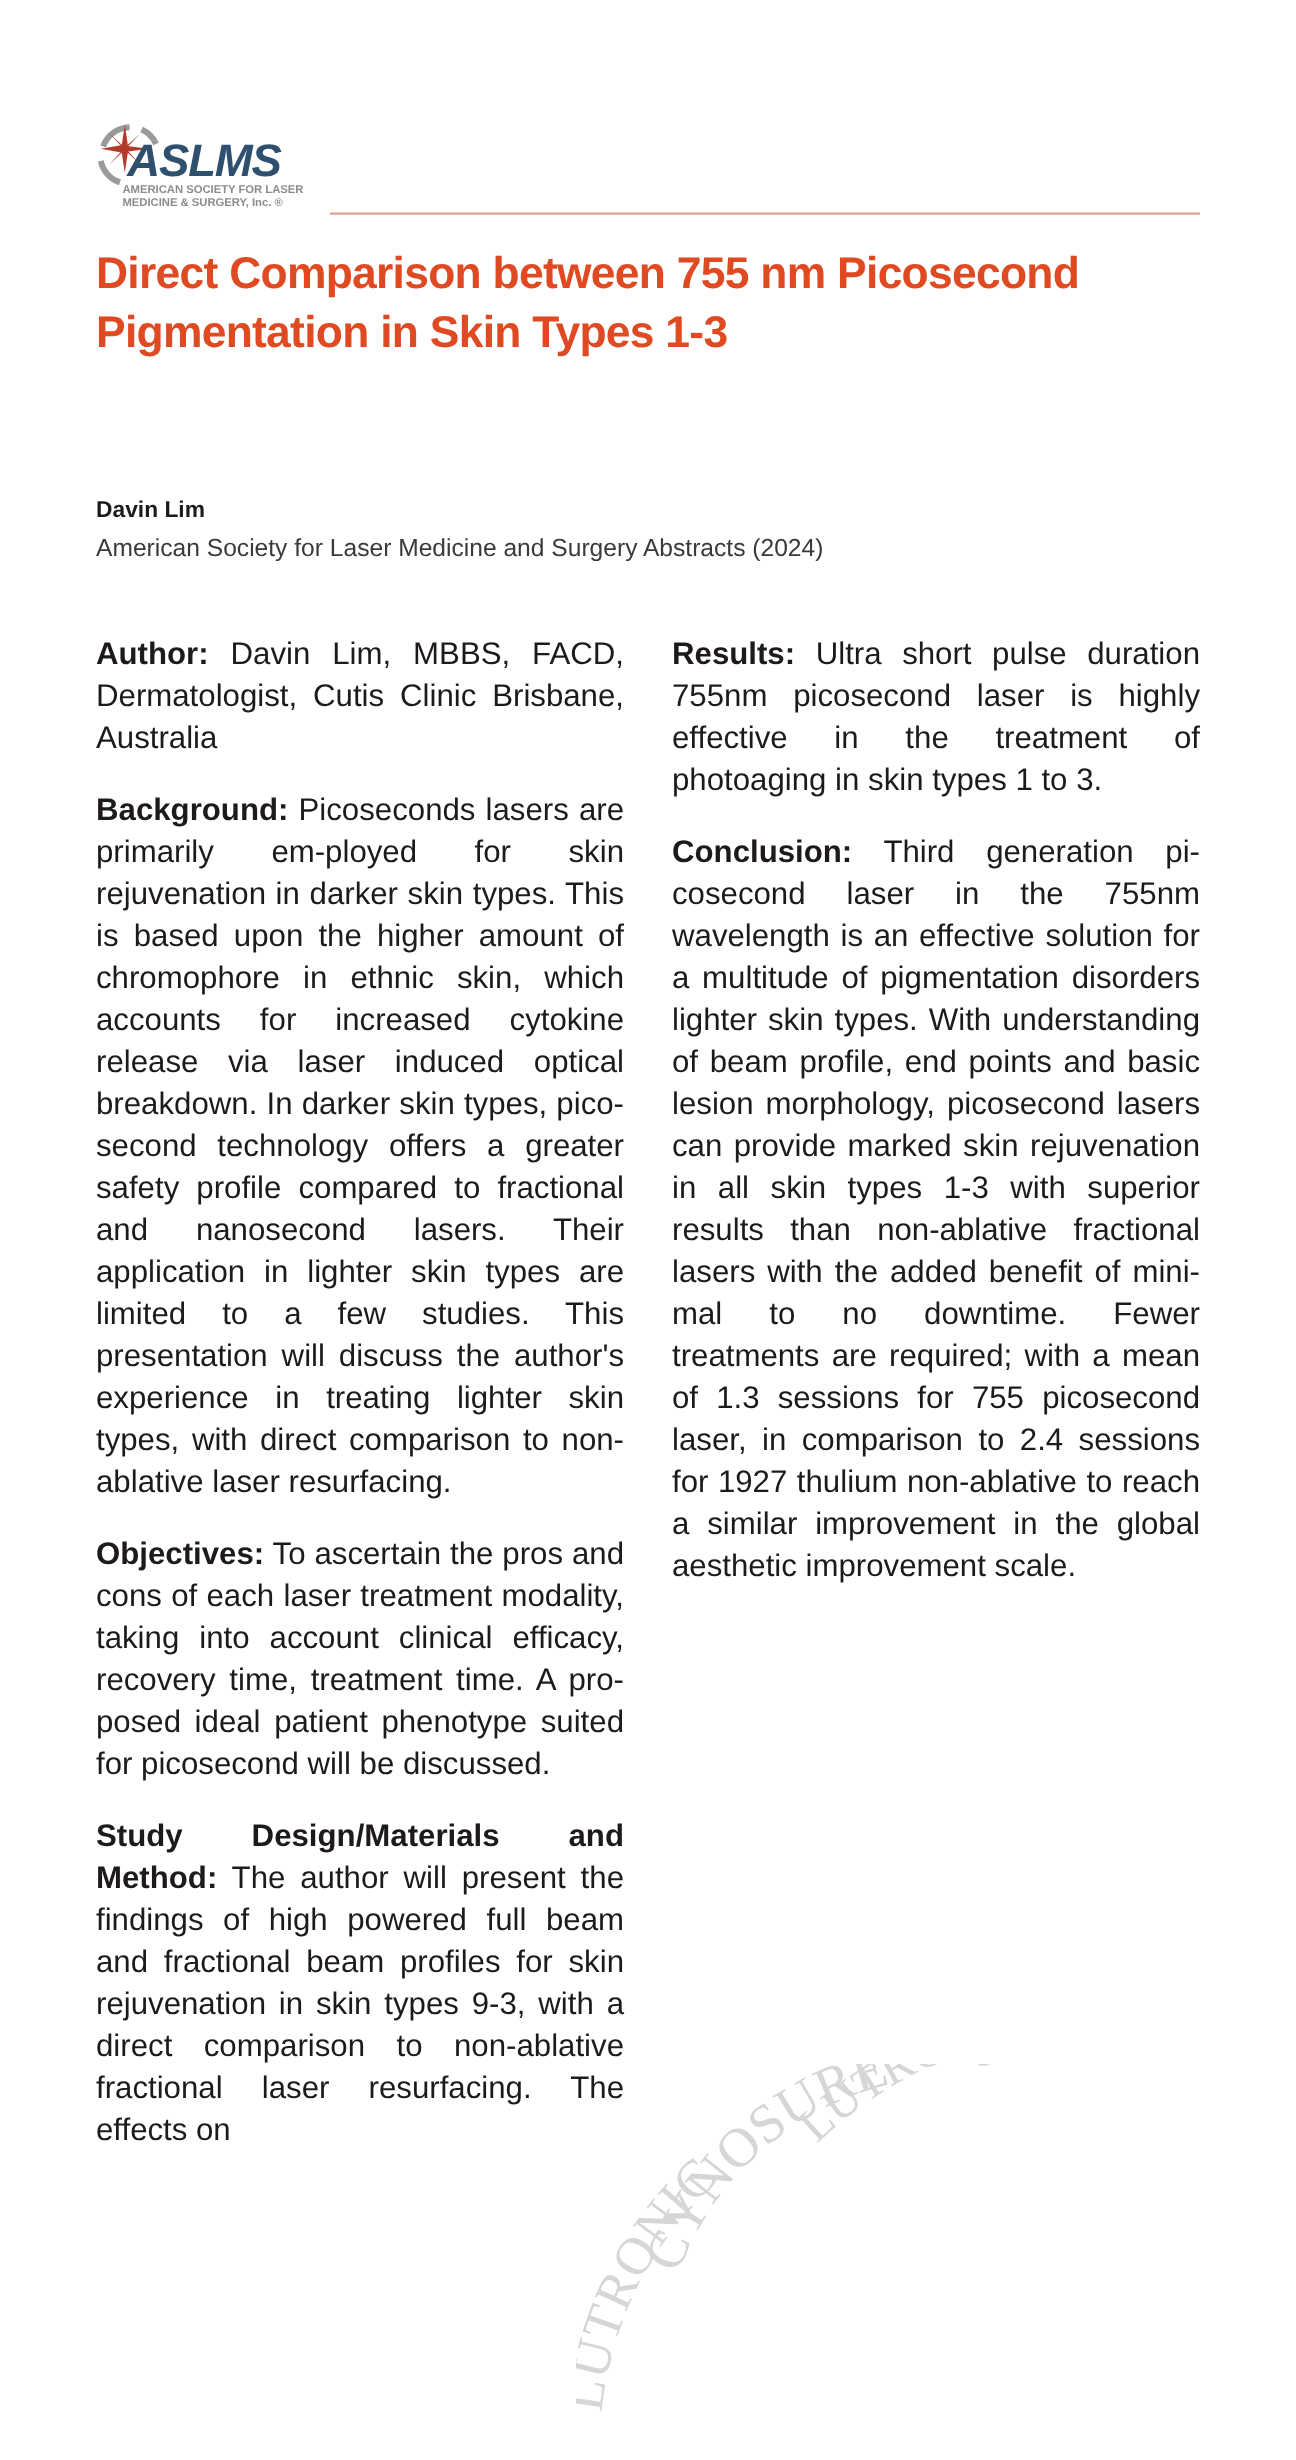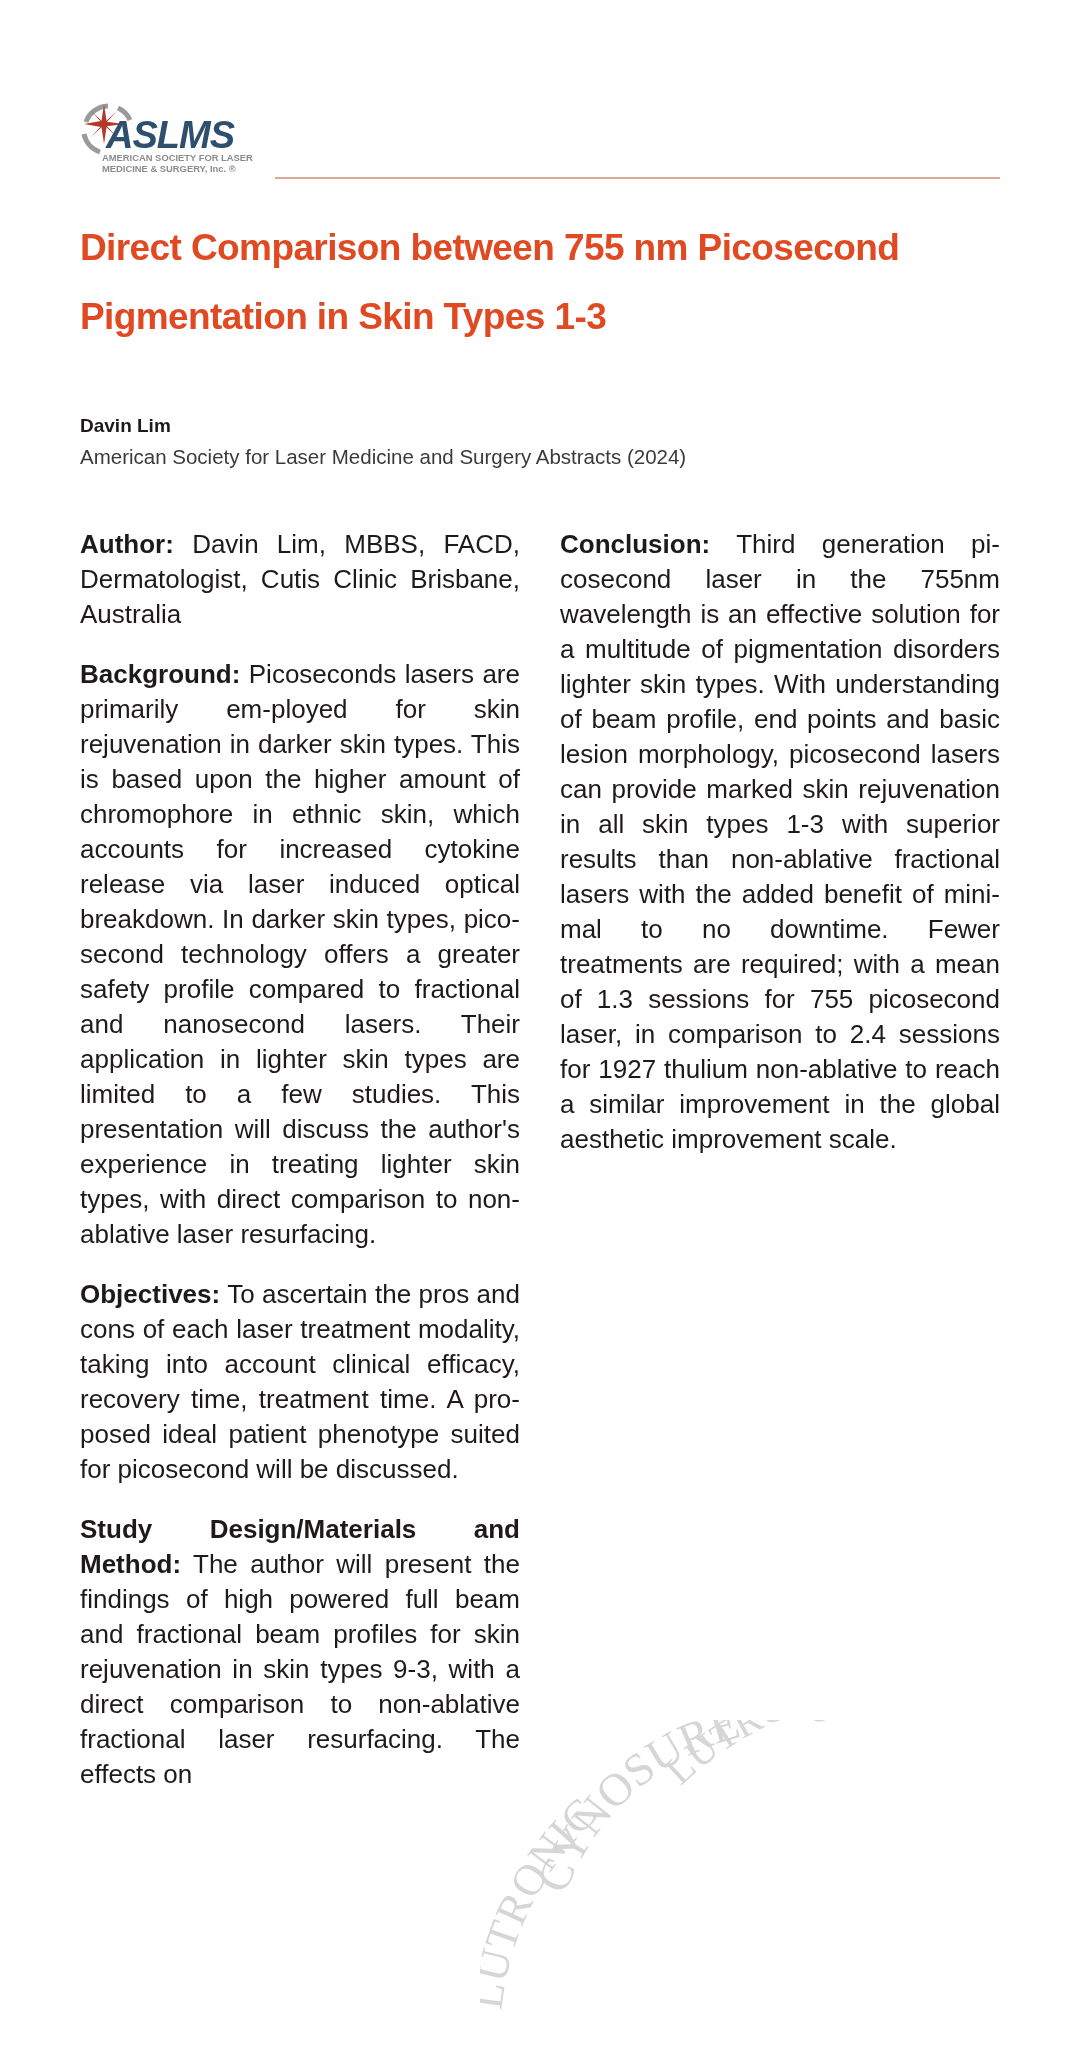--- a/index.html
+++ b/index.html
@@ -3,21 +3,21 @@
 <meta charset="utf-8">
 <style>
   html, body { margin: 0; padding: 0; background: #ffffff; }
   body { width: 1080px; height: 2050px; position: relative; overflow: hidden; font-family: "Liberation Sans", sans-serif; color: #1e1a1a; }
   .logo { position: absolute; left: 78px; top: 100px; width: 190px; height: 82px; text-decoration: underline; }
   .logo svg { position: absolute; left: 0; top: 0; }
   .logo-word { position: absolute; left: 28px; top: 14px; font-family: "Liberation Sans", sans-serif; font-weight: bold; font-style: italic; font-size: 38px; color: #2f4f6e; letter-spacing: -1px; }
   .logo-sub { position: absolute; left: 24px; top: 52px; font-family: "Liberation Sans", sans-serif; font-weight: bold; font-size: 9.4px; color: #8c8c8c; line-height: 11px; white-space: nowrap; }
   .rule { position: absolute; left: 275px; top: 177px; width: 725px; height: 2px; background: #dba99a; }
   .title { position: absolute; left: 80px; top: 203px; width: 940px; font-family: "Liberation Sans", sans-serif; font-weight: bold; font-size: 37px; line-height: 49px; color: #e04a22; letter-spacing: -0.6px; }
-  .title div { white-space: nowrap; margin-top: 20px; }
+  .title div { white-space: nowrap; }
   .byline-name { position: absolute; left: 80px; top: 415px; font-weight: bold; font-size: 19px; color: #1e1a1a; }
   .byline-src { position: absolute; left: 80px; top: 445px; font-size: 20.5px; color: #3a3a3a; }
   .col { position: absolute; top: 527px; width: 440px; font-size: 26px; line-height: 35px; text-align: justify; hyphens: manual; }
   .col.left { left: 80px; }
   .col.right { left: 560px; }
   .para { margin: 0 0 25px 0; }
   .para b { font-weight: bold; }
   .watermark { position: absolute; left: 480px; top: 1720px; width: 600px; height: 330px; pointer-events: none; }
   .watermark text { font-family: "Liberation Serif", serif; fill: #d6d6d6; }
 </style>
@@ -52,20 +52,21 @@
 <div class="byline-src">American Society for Laser Medicine and Surgery Abstracts (2024)</div>
 
 <div class="col left">
   <p class="para"><b>Author:</b><span> Davin Lim, MBBS, FACD, Dermatologist, Cutis Clinic Bris­bane, Australia</span></p>
   <p class="para"><b>Background:</b><span> Picoseconds lasers are primarily em-ployed for skin rejuvenation in darker skin types. This is based upon the higher amount of chromophore in ethnic skin, which accounts for increased cytokine release via laser induced optical break­down. In darker skin types, pico­second technology offers a greater safety profile compared to fractional and nanosecond lasers. Their application in lighter skin types are limited to a few studies. This presentation will discuss the author's experience in treating lighter skin types, with direct comparison to non-ablative laser resurfacing.</span></p>
   <p class="para"><b>Objectives:</b><span> To ascertain the pros and cons of each laser treatment modality, taking into account clinical efficacy, recov­ery time, treatment time. A pro­posed ideal patient phenotype suited for picosecond will be dis­cussed.</span></p>
   <p class="para"><b>Study Design/Materials and Method:</b><span> The author will present the findings of high powered full beam and fractional beam pro­files for skin rejuvenation in skin types 9-3, with a direct compari­son to non-ablative fractional laser resurfacing. The effects on</span></p>
 </div>
 
 <div class="col right">
+  <p class="para"><b>Results:</b><span>  Ultra short pulse dura­tion 755nm picosecond laser is highly effective in the treatment of photoaging in skin types 1 to 3.</span></p>
   <p class="para"><b>Conclusion:</b><span> Third generation pi­cosecond laser in the 755nm wavelength is an effective solu­tion for a multitude of pigmenta­tion disorders lighter skin types. With understanding of beam profile, end points and basic lesion morphology, picosecond lasers can provide marked skin rejuvenation in all skin types 1-3 with superior results than non-ablative fractional lasers with the added benefit of mini­mal to no downtime. Fewer treatments are required; with a mean of 1.3 sessions for 755 pi­cosecond laser, in comparison to 2.4 sessions for 1927 thulium non-ablative to reach a similar improvement in the global aes­thetic improvement scale.</span></p>
 </div>
 
 <svg class="watermark" viewBox="0 0 600 330">
   <defs>
     <path id="arc1" d="M20 330 A300 300 0 0 1 330 20"></path>
     <path id="arc2" d="M70 260 A250 250 0 0 1 320 10"></path>
     <path id="arc3" d="M150 130 A330 330 0 0 1 500 -20"></path>
     <path id="arc4" d="M250 60 A350 350 0 0 1 620 0"></path>
   </defs>

